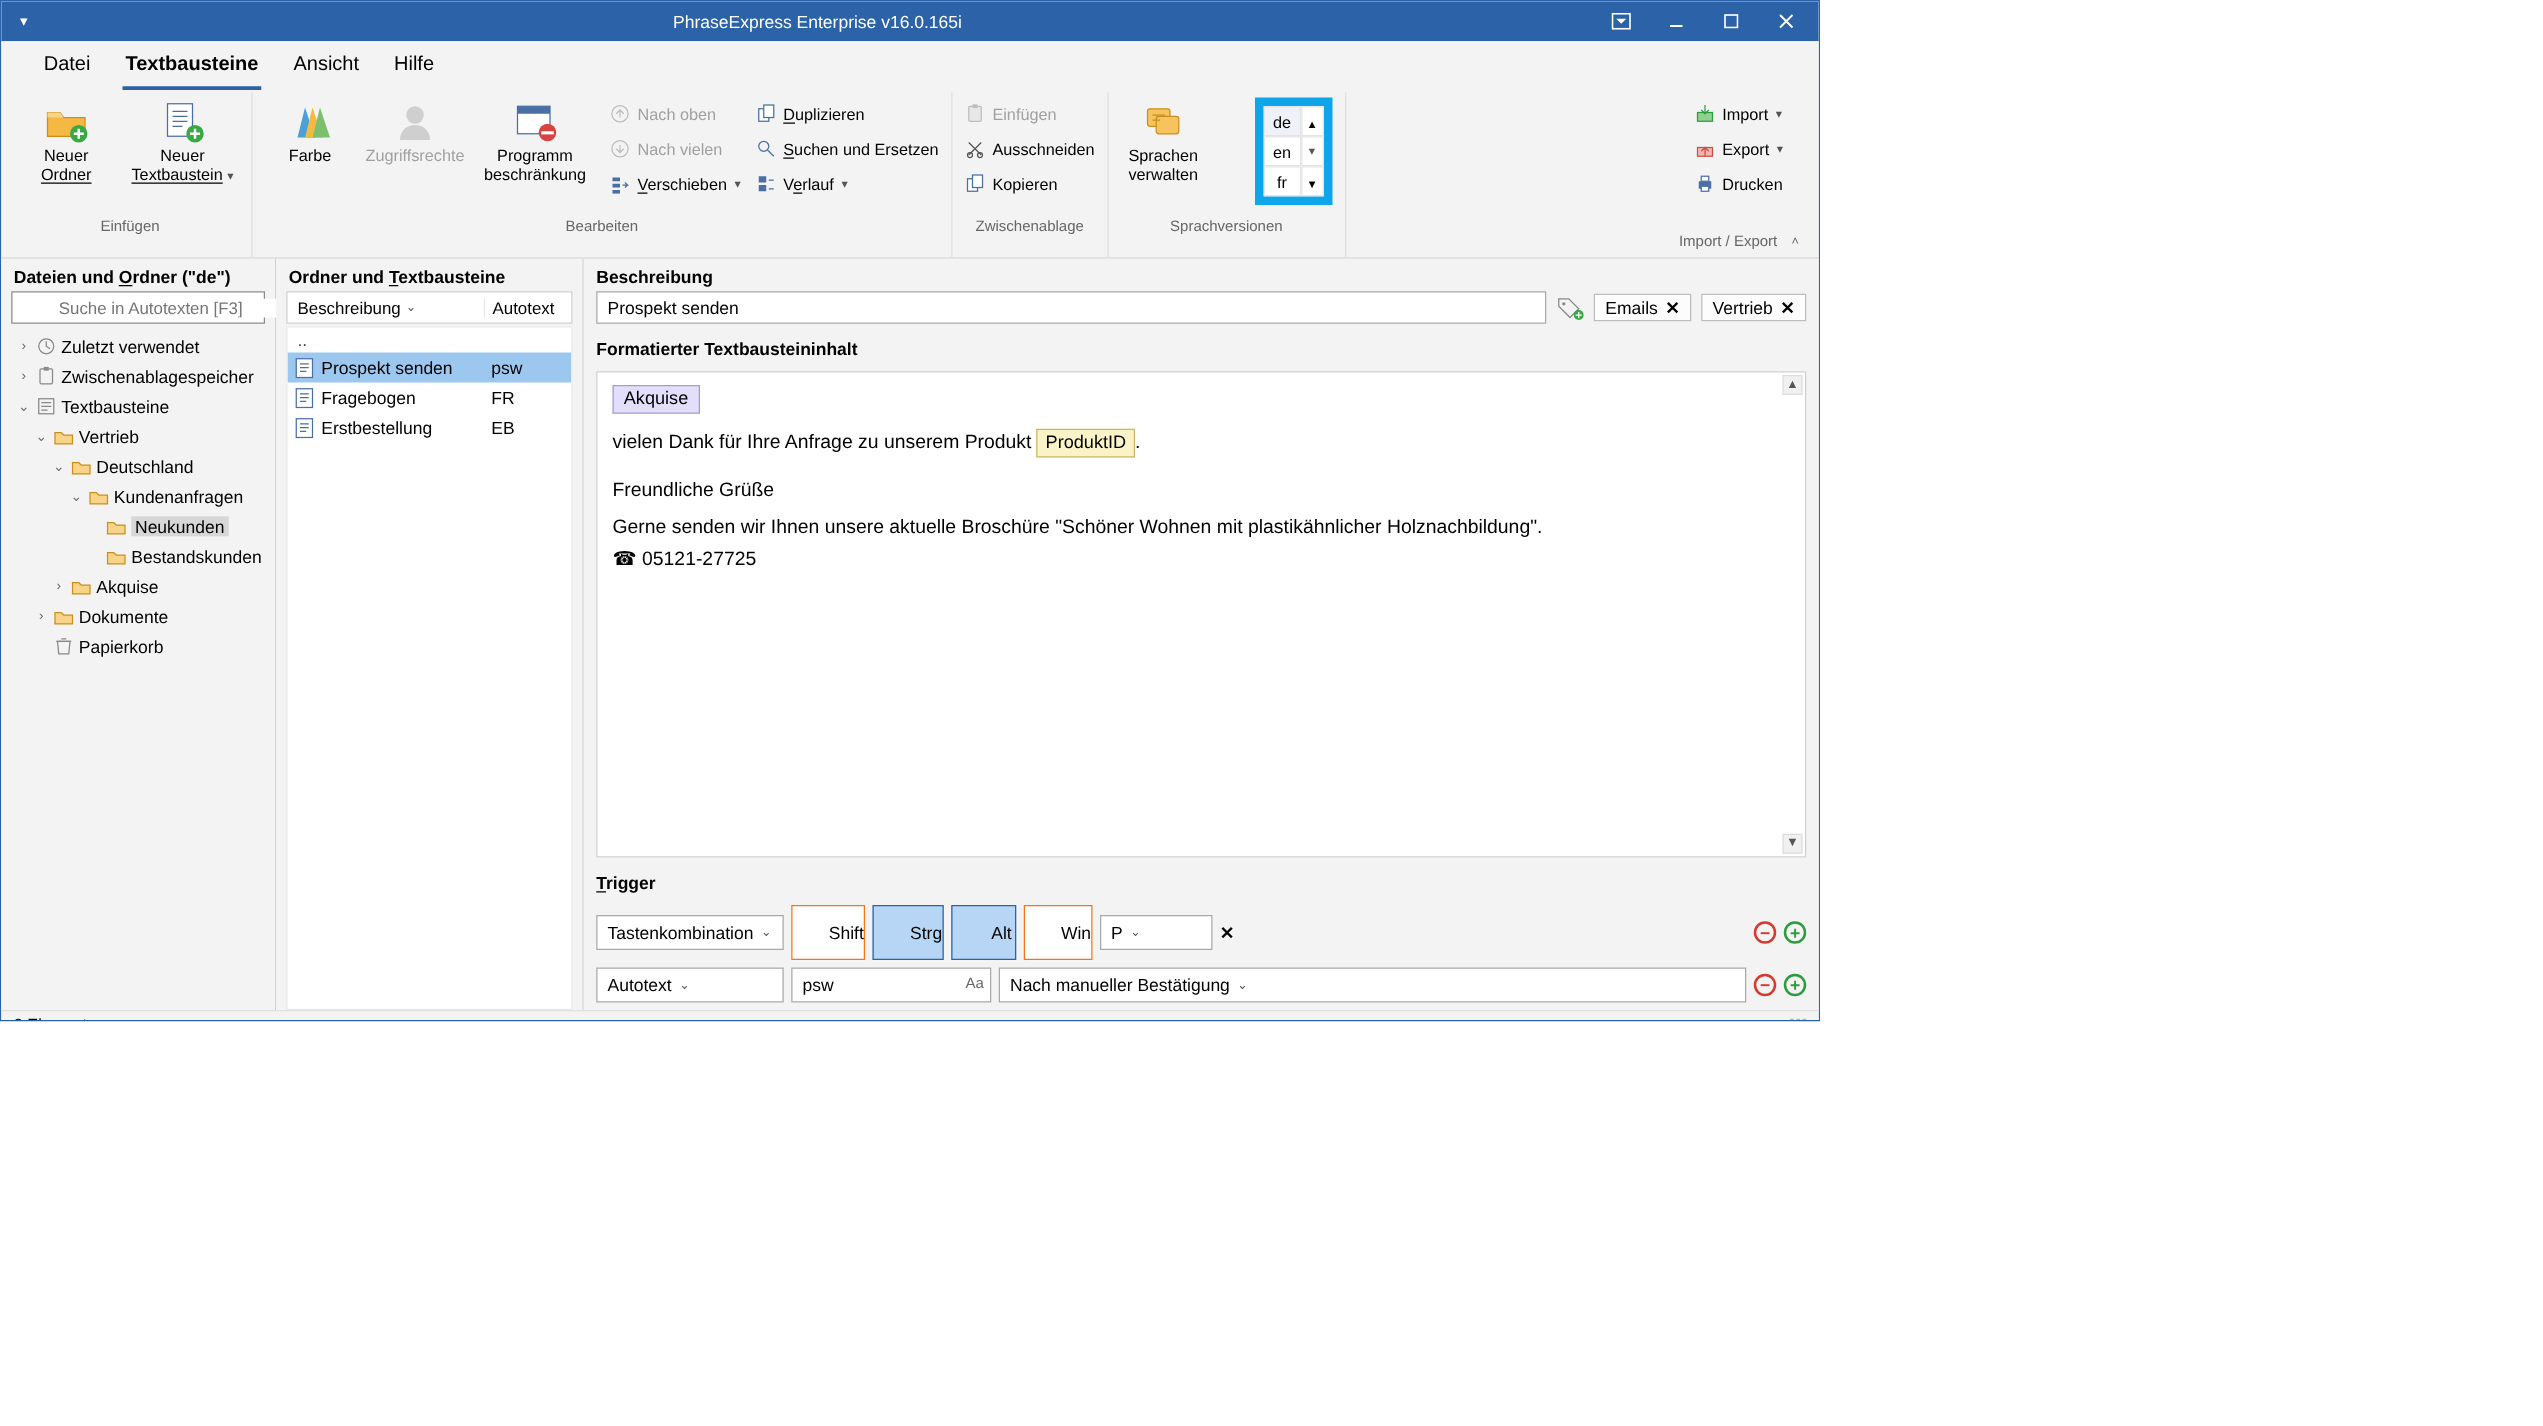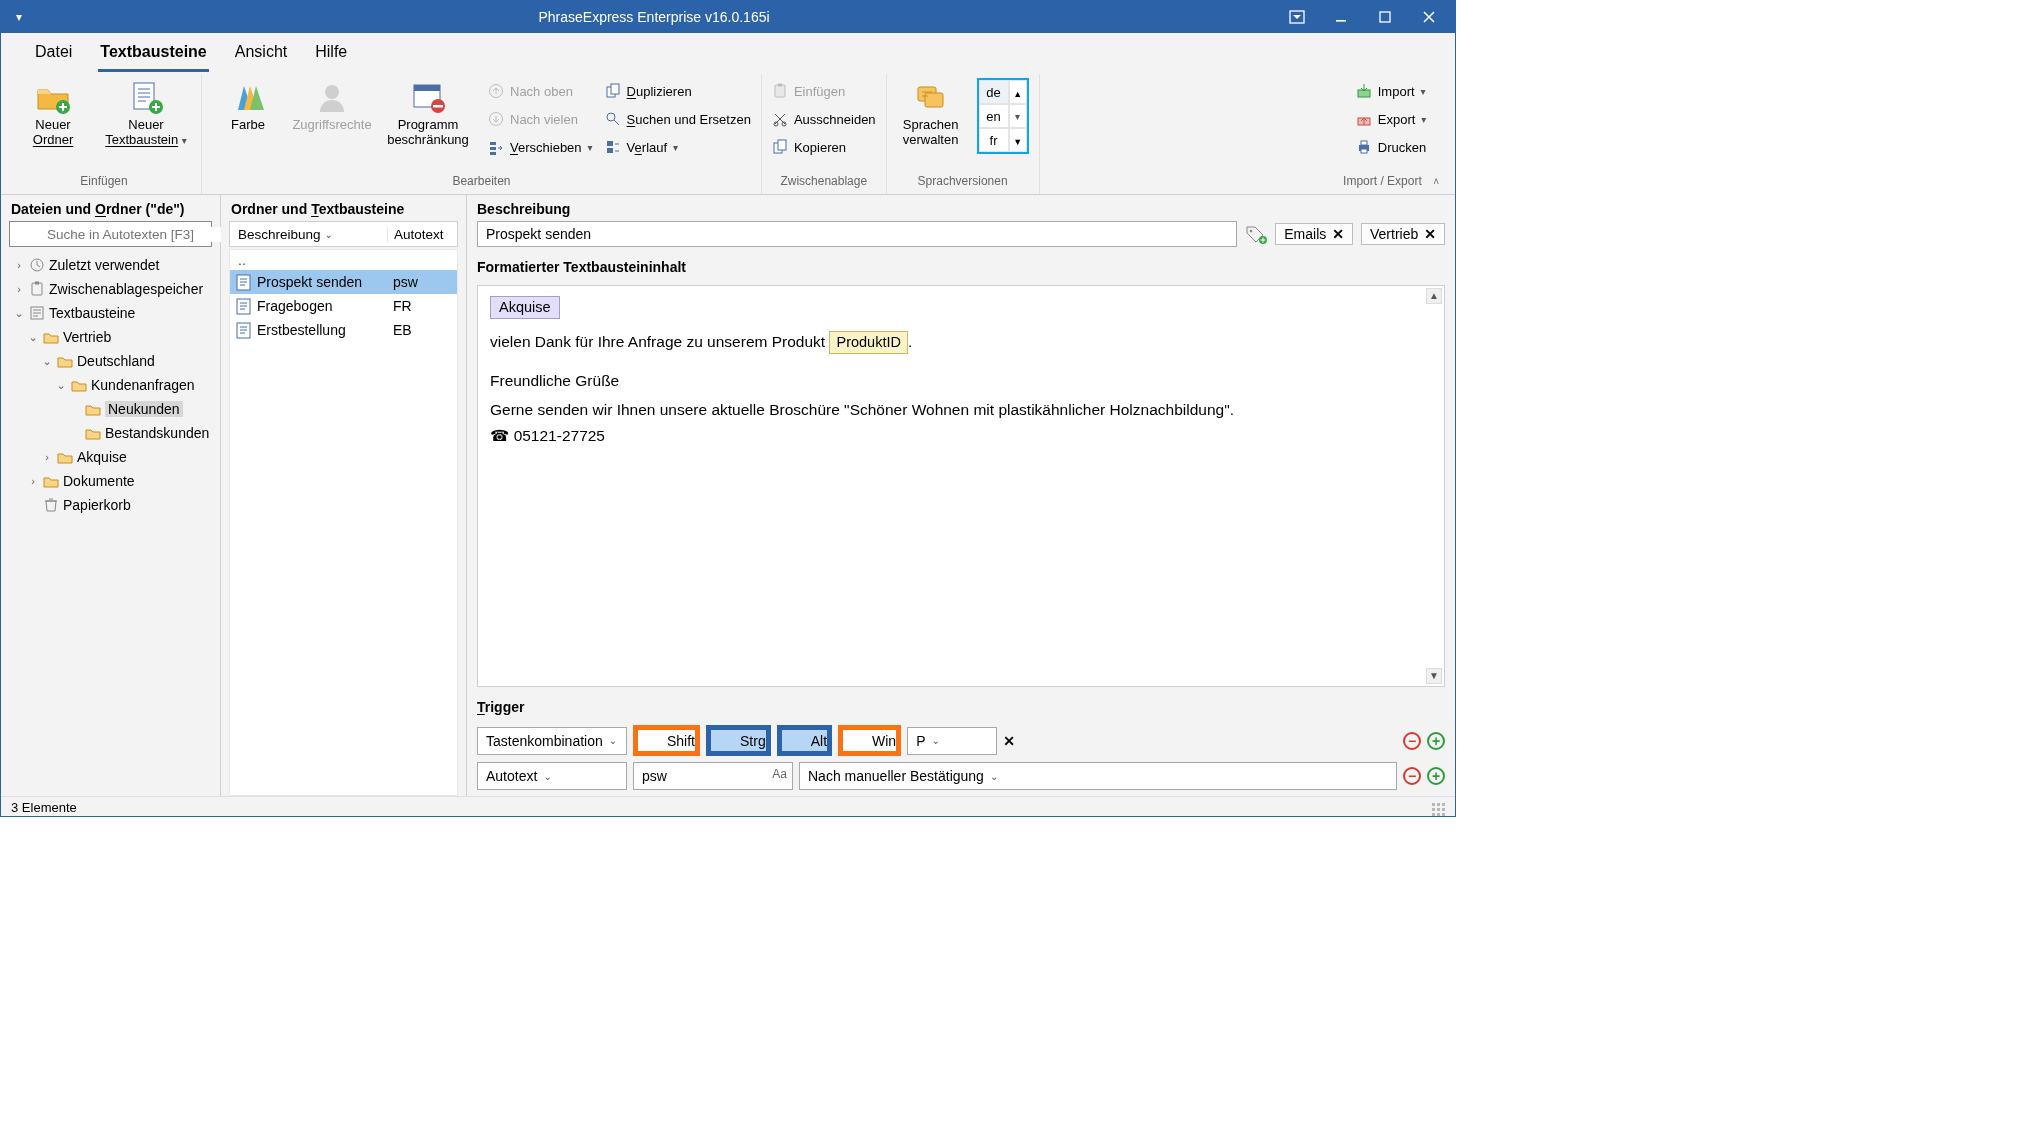--- a/index.html
+++ b/index.html
@@ -36,32 +36,32 @@
   .menutab { padding: 4px 2px 8px 2px; font-size: 16px; cursor: pointer; }
   .menutab.active { font-weight: 600; border-bottom: 3px solid #2b62a8; }
   
   .ribbon {
     display: flex; background: #f3f3f3; border-bottom: 1px solid #d0d0d0; padding: 2px 6px 0 6px;
   }
   .rgroup {
     display: flex; flex-direction: column; align-items: center; border-right: 1px solid #e0e0e0;
     padding: 4px 10px 2px 10px;
   }
-  .rgroup:last-child { border-right: none; }
+  .rgroup:last-child { border-right: none; gap: 12px; }
   .rgroup-body { display: flex; align-items: flex-start; gap: 12px; height: 94px; }
   .rgroup-label { font-size: 12px; color: #666; padding: 2px 0 4px 0; display:flex; align-items:center; gap:4px;}
   .bigbtn { display: flex; flex-direction: column; align-items: center; width: 72px; cursor: pointer; padding: 2px 0; }
   .bigbtn .icon { width: 36px; height: 36px; margin-bottom: 2px; }
   .bigbtn .lbl { text-align: center; font-size: 13px; line-height: 1.15; }
   .bigbtn.disabled { color: #a0a0a0; }
   .smcol { display: flex; flex-direction: column; gap: 6px; padding-top: 2px;}
   .smbtn { display: flex; align-items: center; gap: 6px; font-size: 13px; cursor: pointer; height: 22px; white-space: nowrap;}
   .smbtn.disabled { color: #a0a0a0; }
   .under { text-decoration: underline; text-underline-offset: 2px;}
-  .langbox { display: grid; grid-template-columns: 30px 18px; grid-auto-rows: 24px; border:2px solid #0ea5e9; }
+  .langbox { display: grid; grid-template-columns: 30px 18px; grid-auto-rows: 24px; border:7px solid #0ea5e9;margin-left:27px; }
   .langbox > div { display:flex; align-items:center; justify-content:center; border:1px solid #e4e4e4; font-size:13px; cursor:pointer; background:#fff;}
   .langbox .sel { background:#eef2f8; }
   .chev { font-size: 10px; color:#555;}
   
   .main {
     display: flex;
     height: calc(100% - 32px - 38px - 122px - 22px);
     background: #f3f3f3;
   }
   .col { background: #f3f3f3; display:flex; flex-direction:column; min-width:0; }
@@ -101,21 +101,21 @@
   .chip .x{ font-weight:bold;}
   .editor{ background:#fff; border:1px solid #cfcfcf; padding:10px 12px; font-size:15.5px; line-height:1.45; flex:1; position:relative; overflow:auto;}
   .ph{ background:#e3defa; border:1px solid #a89ad6; padding:0 8px; display:inline-block; font-size:14.5px;}
   .ph2{ background:#faf3c8; border:1px solid #c9b765; padding:0 6px; display:inline-block; font-size:14.5px;}
   .sig{ font-family: "Brush Script MT","Segoe Script",cursive; color:#1b3f9b; font-size:26px; }
   .scrollbtn{position:absolute; right:2px; width:16px; height:16px; background:#f0f0f0; display:flex; align-items:center; justify-content:center; font-size:10px; color:#555; cursor:pointer; border:1px solid #ddd;}
   
   .trig{ display:flex; gap:6px; align-items:center;}
   .combo{ border:1px solid #a8a8a8; background:#fff; height:28px; display:flex; align-items:center; padding:0 6px 0 8px; gap:6px; cursor:pointer; font-size:14px;}
   .combo .dd{font-size:10px;color:#555;}
-  .tbtn{ border:5px solid #f97316; background:#fff; height:31px; min-width:52px; display:flex; align-items:center; justify-content:center; font-size:14px; cursor:pointer;padding-left:29px;}
+  .tbtn{ border:1px solid #f97316; background:#fff; height:44px; min-width:52px; display:flex; align-items:center; justify-content:center; font-size:14px; cursor:pointer;padding-left:29px;}
   .tbtn.on{ background:#b7d6f5; border-color:#2b62a8;}
   .txin{ border:1px solid #a8a8a8; background:#fff; height:28px; padding:0 8px; font-size:14px; outline:none; font-family:inherit;}
   .circ{ width:18px; height:18px; border-radius:50%; border:2px solid; display:flex; align-items:center; justify-content:center; cursor:pointer; font-weight:bold; font-size:14px;}
   .circ.minus{ border-color:#d63a2e; color:#d63a2e;}
   .circ.plus{ border-color:#2e9c3e; color:#2e9c3e;}
   
   .status{ height:22px; background:#f3f3f3; border-top:1px solid #e0e0e0; display:flex; align-items:center; padding:0 10px; font-size:13px; justify-content:space-between;}
   .grip{ display:grid; grid-template-columns: repeat(3,3px); grid-template-rows:repeat(3,3px); gap:2px; transform: translateY(2px);}
   .grip div{background:#b8b8b8;}
   .arrow-up::before{content:"▲"; font-size:9px;}

